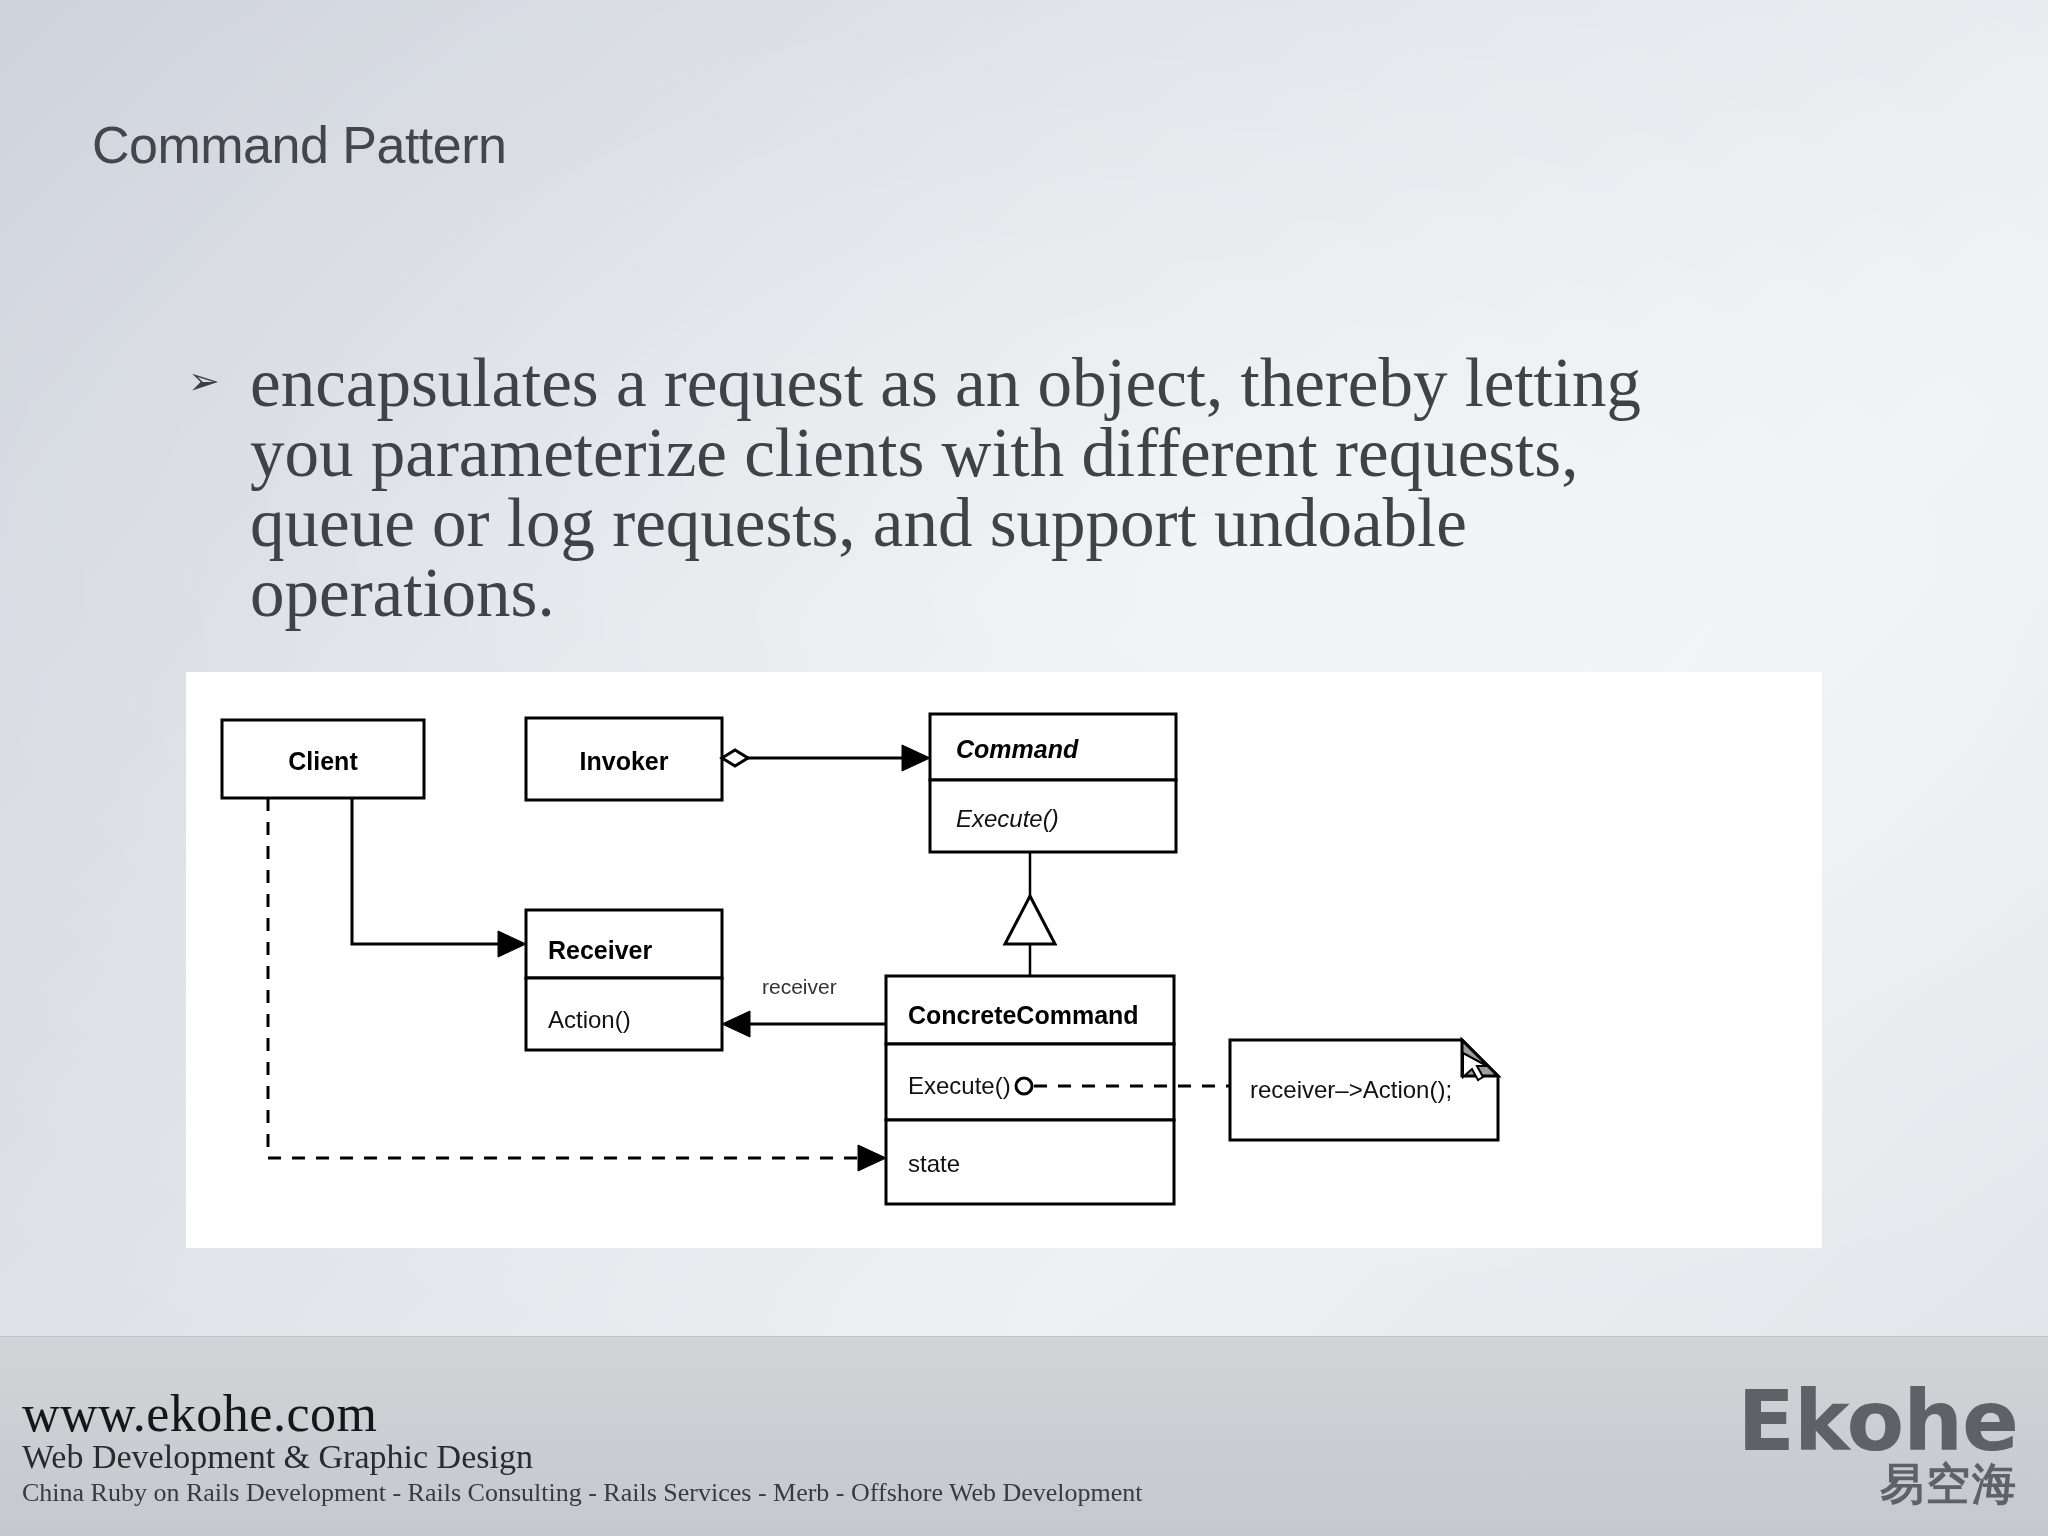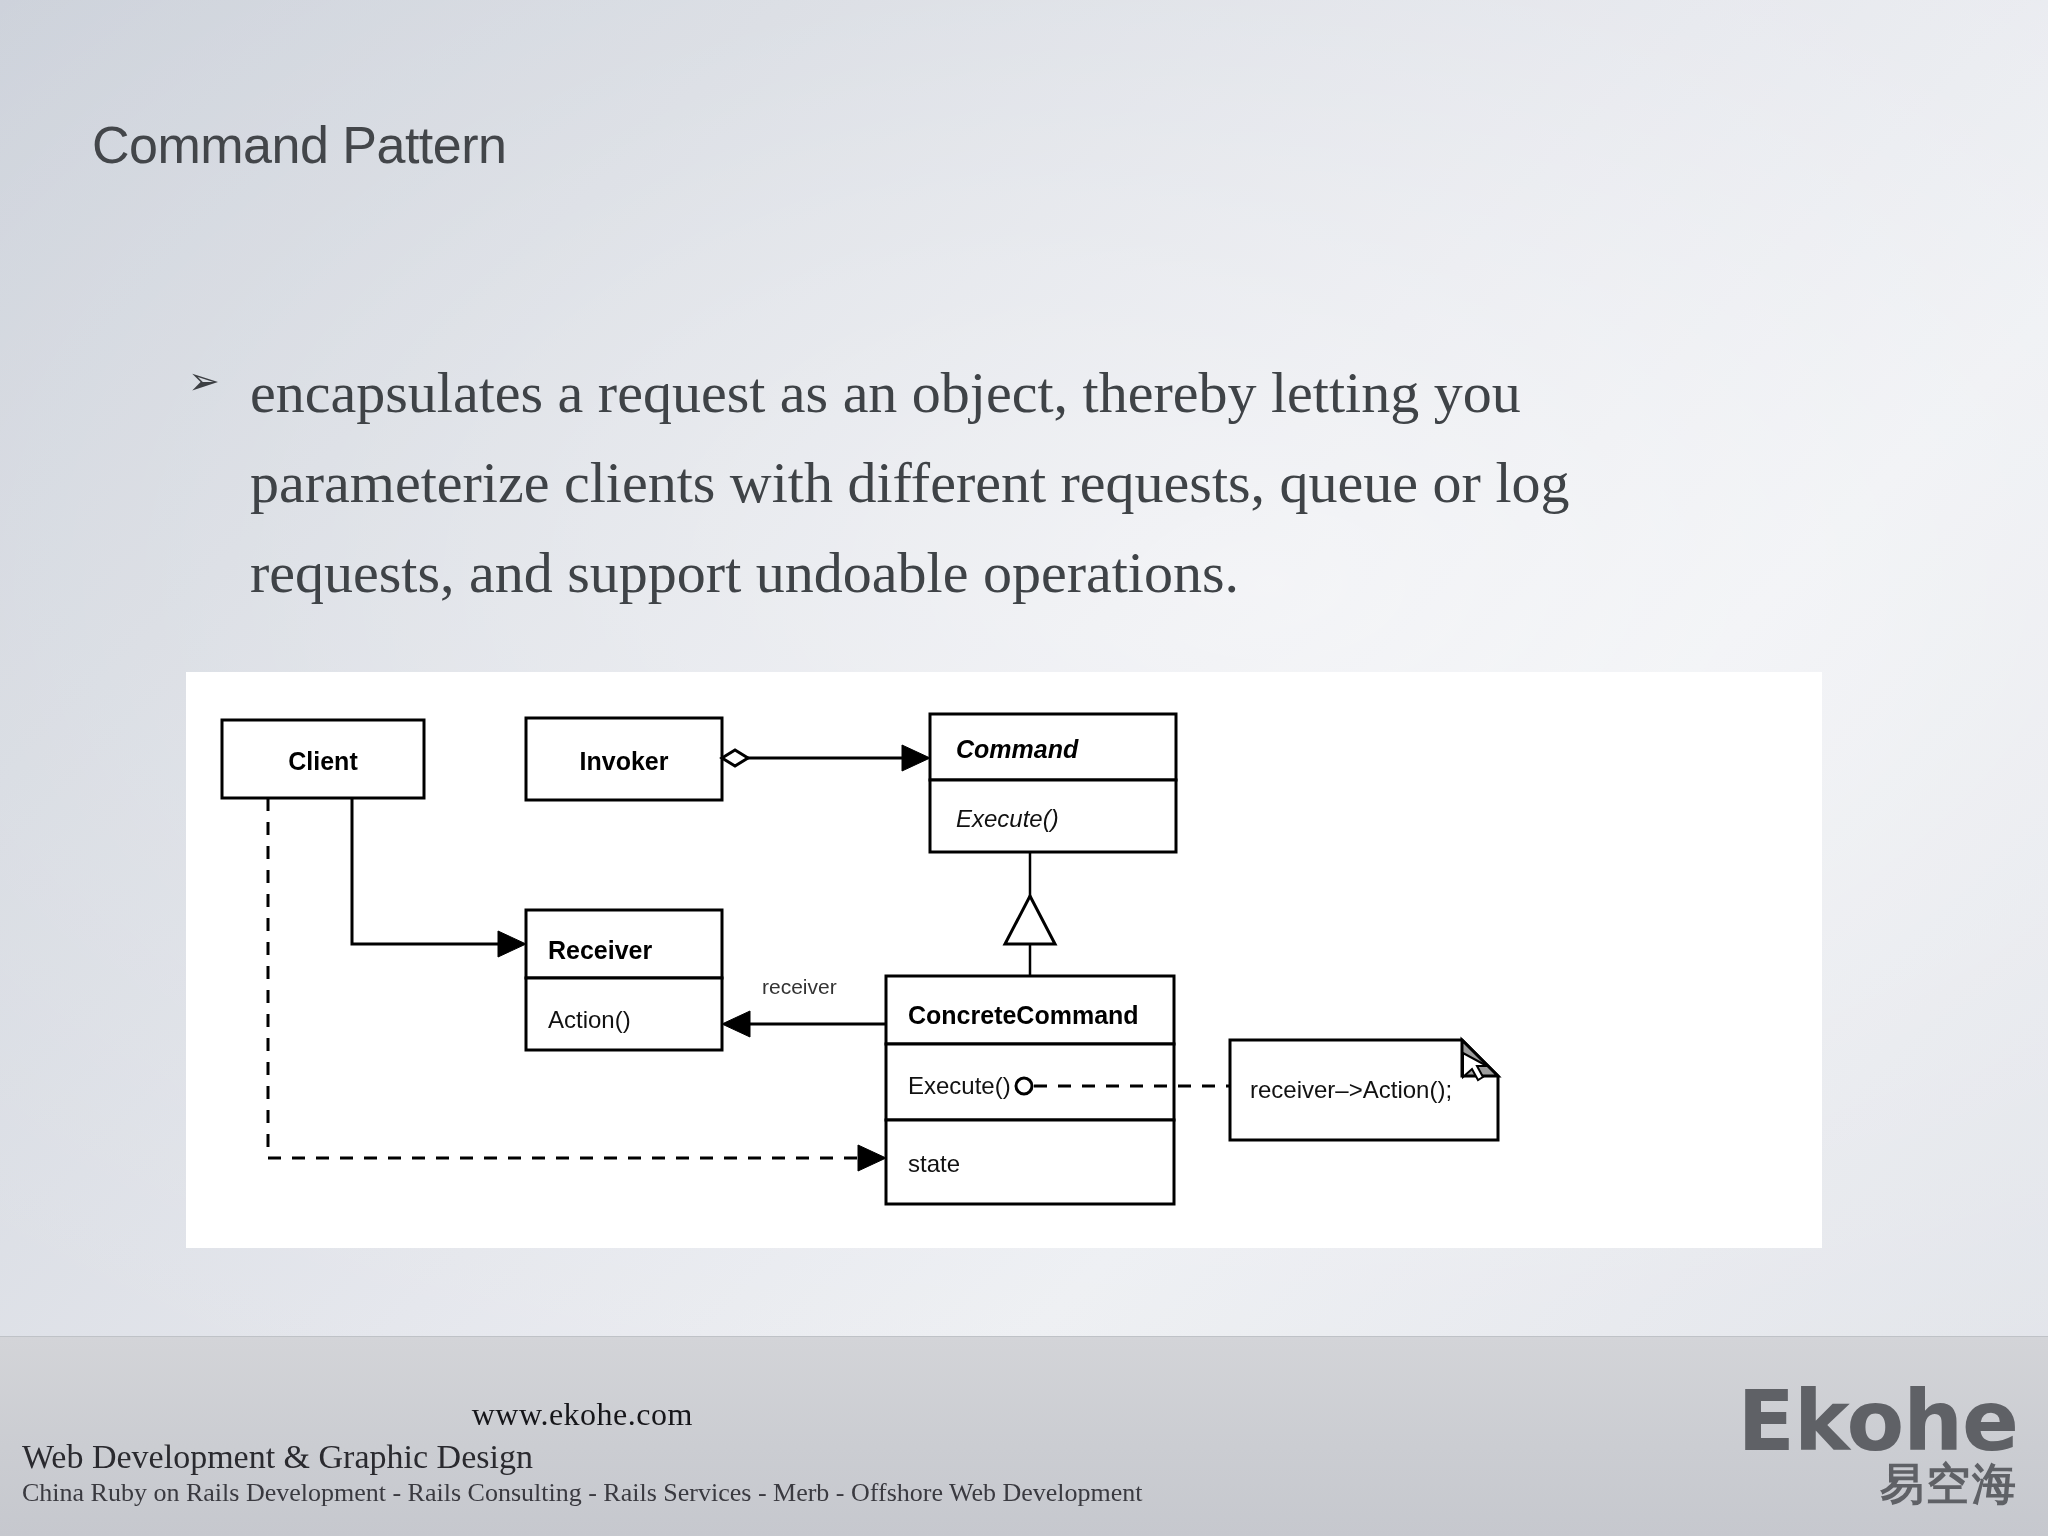--- a/index.html
+++ b/index.html
@@ -52,22 +52,22 @@
     font-size: 38px;
     line-height: 66px;
     color: #3c3f43;
     font-family: "DejaVu Sans", sans-serif;
     text-align: left;
     padding-left: 2px;
   }
   .bullet-text {
     flex: 1 1 auto;
     font-family: "Liberation Serif", serif;
-    font-size: 58px;
-    line-height: 90px;
+    font-size: 69px;
+    line-height: 70px;
     color: #3f4347;
     max-width: 1440px;
   }
 
   
   .diagram-panel {
     position: absolute;
     left: 186px;
     top: 672px;
     width: 1636px;
@@ -138,25 +138,24 @@
     background: #bfc2c7;
   }
   .footer-text {
     position: absolute;
     left: 22px;
     top: 1392px;
     color: #1b1b1f;
     font-family: "Liberation Serif", serif;
   }
   .footer-url {
-    font-size: 32px;
+    font-size: 52px;
     line-height: 44px;
     letter-spacing: 0.5px;
     color: #16161a;
-    text-align: center;
   }
   .footer-tagline {
     font-size: 34px;
     line-height: 34px;
     margin-top: 4px;
     color: #2a2a2f;
   }
   .footer-services {
     font-size: 26px;
     line-height: 34px;

